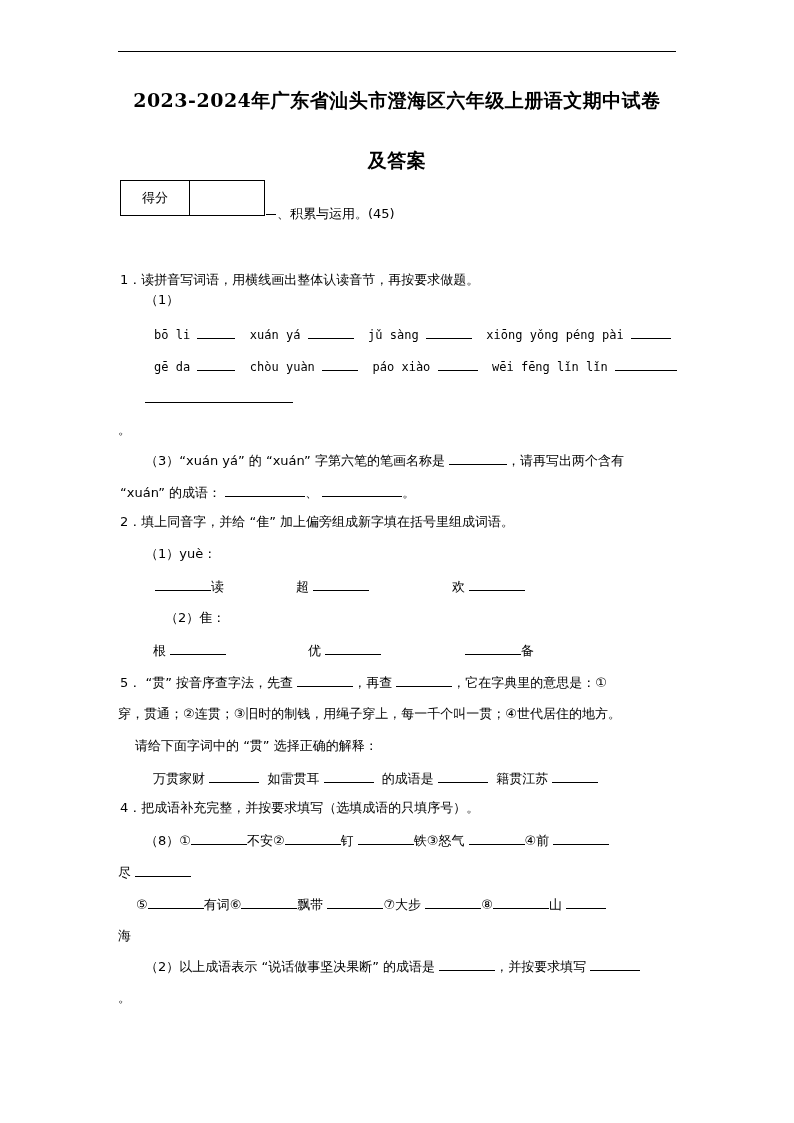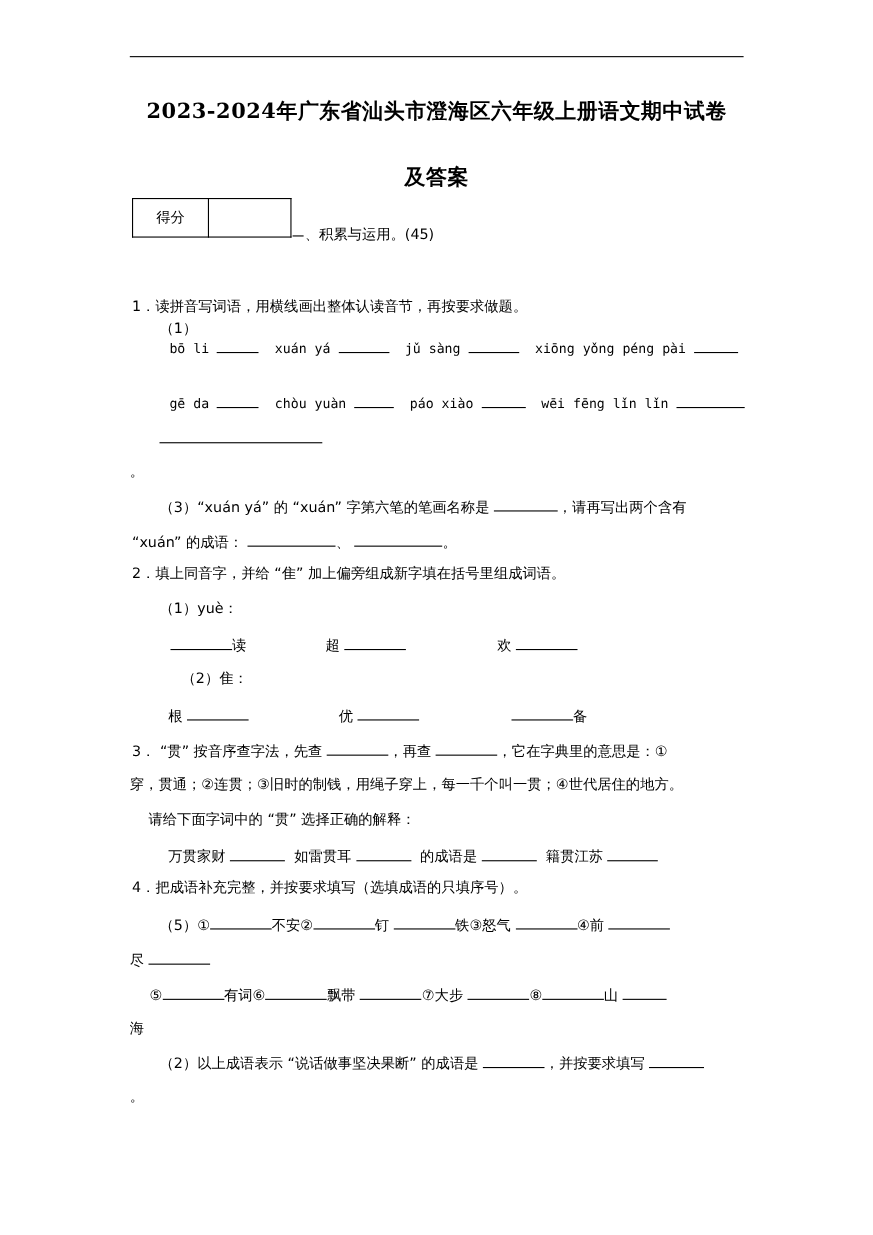--- a/index.html
+++ b/index.html
@@ -31,21 +31,21 @@
     <td class="empty"></td>
   </tr>
 </tbody>
   </table>
 <div class="connector"></div>
 <div class="line" style="left:277px; top:206px;">、积累与运用。(45)</div>
 
 <div class="line" style="left:120px; top:272px;text-align:center;">1．读拼音写词语，用横线画出整体认读音节，再按要求做题。</div>
 <div class="line" style="left:145px; top:292px;">（1）</div>
 
-<div class="line py" style="left:154px; top:308px;text-align:center;">
+<div class="line py" style="left:154px; top:326px;text-align:center;">
   <span>bō li</span>
   <span class="blank" style="width:38px;"></span>
   &nbsp;<span>xuán yá</span>
   <span class="blank" style="width:46px;"></span>
   &nbsp;<span>jǔ sàng</span>
   <span class="blank" style="width:46px;"></span>
   &nbsp;<span>xiōng yǒng péng pài</span>
   <span class="blank" style="width:40px;"></span>
 </div>
 <div class="line py" style="left:154px; top:358px;">
@@ -94,40 +94,40 @@
 </div>
 <div class="line" style="left:308px; top:642px;">
   <span>优</span>
   <span class="blank" style="width:56px;"></span>
 </div>
 <div class="line" style="left:465px; top:642px;">
   <span class="blank" style="width:56px;"></span><span>备</span>
 </div>
 
 <div class="line" style="left:120px; top:674px;">
-  <span>3．  “贯” 按音序查字法，先查</span>
+  <span>5．  “贯” 按音序查字法，先查</span>
   <span class="blank" style="width:56px;"></span><span>，再查</span>
   <span class="blank" style="width:56px;"></span><span>，它在字典里的意思是：①</span>
 </div>
 <div class="line" style="left:118px; top:706px;">穿，贯通；②连贯；③旧时的制钱，用绳子穿上，每一千个叫一贯；④世代居住的地方。</div>
 <div class="line" style="left:135px; top:738px;">请给下面字词中的 “贯” 选择正确的解释：</div>
 <div class="line" style="left:153px; top:770px;">
   <span>万贯家财</span>
   <span class="blank" style="width:50px;"></span>&nbsp;
   <span>如雷贯耳</span>
   <span class="blank" style="width:50px;"></span>&nbsp;
   <span>的成语是</span>
   <span class="blank" style="width:50px;"></span>&nbsp;
   <span>籍贯江苏</span>
   <span class="blank" style="width:46px;"></span>
 </div>
 
 <div class="line" style="left:120px; top:800px;">4．把成语补充完整，并按要求填写（选填成语的只填序号）。</div>
 <div class="line" style="left:145px; top:832px;">
-  <span>（5）①</span><span class="blank" style="width:56px;"></span><span>不安②</span><span class="blank" style="width:56px;"></span><span>钉</span>
+  <span>（8）①</span><span class="blank" style="width:56px;"></span><span>不安②</span><span class="blank" style="width:56px;"></span><span>钉</span>
   <span class="blank" style="width:56px;"></span><span>铁③怒气</span>
   <span class="blank" style="width:56px;"></span><span>④前</span>
   <span class="blank" style="width:56px;"></span>
 </div>
 <div class="line" style="left:118px; top:864px;">
   <span>尽</span>
   <span class="blank" style="width:56px;"></span>
 </div>
 <div class="line" style="left:136px; top:896px;">
   <span>⑤</span><span class="blank" style="width:56px;"></span><span>有词⑥</span><span class="blank" style="width:56px;"></span><span>飘带</span>

